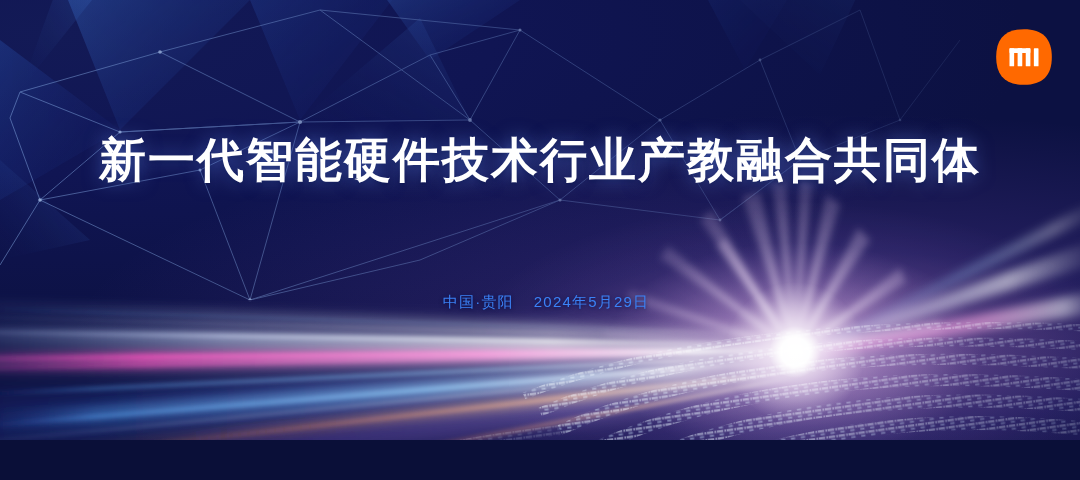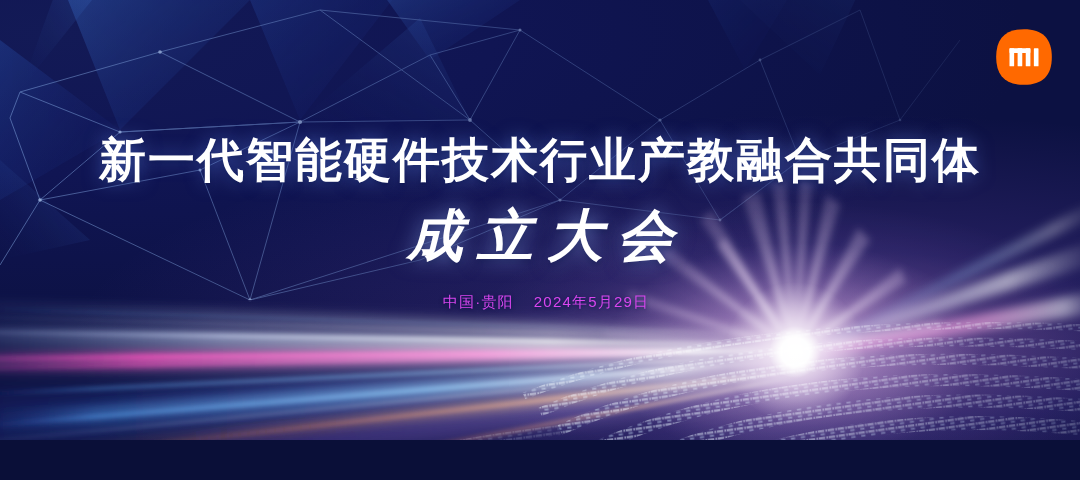--- a/index.html
+++ b/index.html
@@ -87,21 +87,21 @@
     font-family: "DejaVu Serif", "Liberation Serif", serif;
     font-style: italic;
     text-shadow: 0 0 20px rgba(150,180,255,0.6), 0 3px 6px rgba(0,8,55,0.55);
   }
 
   #date-line {
     position:absolute;
     top: 294px;
     left: 12px; right: 0;
     text-align:center;
-    color: #d946ef;
+    color: #3b82f6;
     font-size: 15px;
     line-height: 1;
     letter-spacing: 1.2px;
     white-space: nowrap;
     text-shadow: 0 1px 4px rgba(0,10,60,0.7);
   }
   #date-line .city { margin-right: 20px; }
 
   
   #mi-logo {
@@ -354,21 +354,20 @@
   </svg>
 
   <div class="layer" id="burst"></div>
 
   <div class="layer" id="vignette"></div>
 
   <div id="content">
 
     <div id="main-title">新一代智能硬件技术行业产教融合共同体</div>
 
-    <div id="sub-title">成立大会</div>
 
     <div id="date-line">
       <span class="city">中国·贵阳</span><span>2024年5月29日</span>
     </div>
 
     <div id="mi-logo">
       <svg viewBox="0 0 100 100">
         <path d="M50,2 C82,2 98,18 98,50 C98,82 82,98 50,98 C18,98 2,82 2,50 C2,18 18,2 50,2 Z" fill="#FF6900"></path>
 
         <rect x="25" y="35" width="8" height="31" rx="1" fill="#ffffff"></rect>

